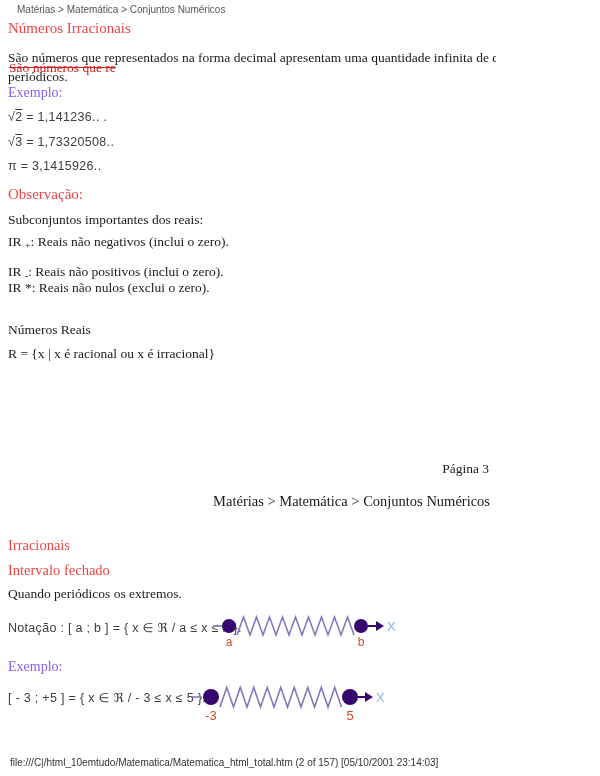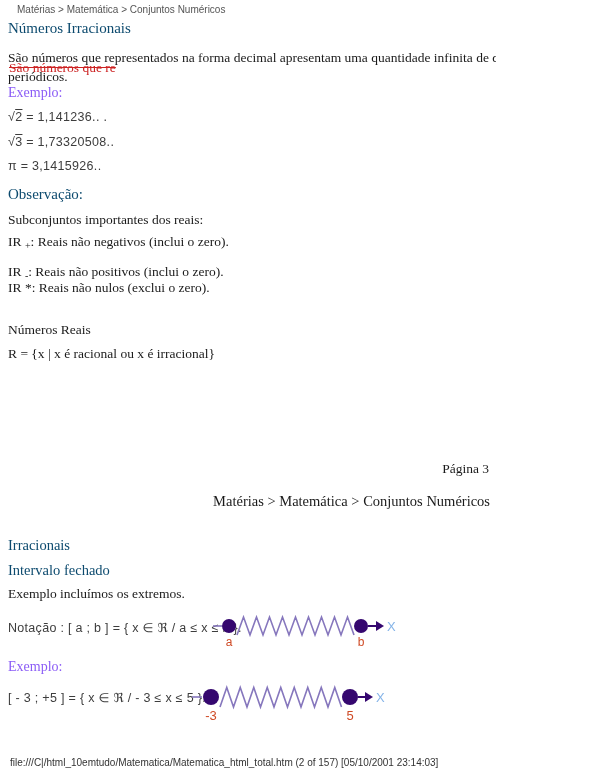--- a/index.html
+++ b/index.html
@@ -2,21 +2,21 @@
 <html><head>
 <meta charset="utf-8">
 <style>
   html,body{margin:0;padding:0;background:#fff;}
   #page{position:relative;width:496px;height:776px;background:#ffffff;overflow:hidden;
         font-family:"Liberation Serif", serif;color:#1a1a1a;}
   .abs{position:absolute;}
   .sans{font-family:"Liberation Sans", sans-serif;}
 
   .breadcrumb-top{left:17px;top:4px;font-size:10px;color:#555;}
-  .h-blue{color:#0c4a6e;font-size:15px;}
+  .h-blue{color:#ef4444;font-size:15px;}
   .h1{left:8px;top:20px;}
   .para{left:8px;top:48px;width:578px;font-size:13.5px;line-height:19px;}
   .strike-overlay{left:9px;top:48px;font-size:13.5px;color:#cc2222;text-decoration:line-through;white-space:nowrap;margin-top:12px;}
   .orange{color:#8b5cf6;font-size:14px;}
   .ex1{left:8px;top:85px;}
   .mathrow{left:8px;font-size:12.5px;color:#3d3d3d;letter-spacing:.3px;}
   .m1{top:110px;} .m2{top:135px;} .m3{top:159px;}
   .radicand{text-decoration:overline;}
   .obs{left:8px;top:186px;}
   .body-line{left:8px;font-size:13.5px;}
@@ -66,21 +66,21 @@
   <div class="abs body-line ir3"><span>IR *</span><span class="ir-sub"></span><span>: Reais não nulos (exclui o zero).</span></div>
 
   <div class="abs body-line reals-h">Números Reais</div>
   <div class="abs body-line reals-def">R = {x | x é racional ou x é irracional}</div>
 
   <div class="abs pagenum" style="left:0;">Página 3</div>
   <div class="abs breadcrumb-mid" style="left:0;">Matérias &gt; Matemática &gt; Conjuntos Numéricos</div>
 
   <div class="abs h-blue int-h">Irracionais</div>
   <div class="abs h-blue int-sh">Intervalo fechado</div>
-  <div class="abs body-line int-desc">Exemplo incluímos os extremos.</div>
+  <div class="abs body-line int-desc">Quando periódicos os extremos.</div>
 
   <div class="abs sans notation-text">Notação : [ a ; b ] = { x ∈ ℜ / a ≤ x ≤ b }.</div>
 
   <svg class="abs diagram1" width="190" height="40" viewBox="0 0 190 40">
     <line x1="1" y1="18" x2="10" y2="18" stroke="#8677bd" stroke-width="1.6"></line>
     <circle cx="17" cy="18" r="7" fill="#35076f"></circle>
     <polyline points="25,27 31.5,9 38,27 44.5,9 51,27 57.5,9 64,27 70.5,9 77,27 83.5,9 90,27 96.5,9 103,27 109.5,9 116,27 122.5,9 129,27 135.5,9 142,27" fill="none" stroke="#8677bd" stroke-width="1.6"></polyline>
     <circle cx="149" cy="18" r="7" fill="#35076f"></circle>
     <line x1="156" y1="18" x2="164" y2="18" stroke="#35076f" stroke-width="2"></line>
     <polygon points="164,13 172,18 164,23" fill="#35076f"></polygon>

